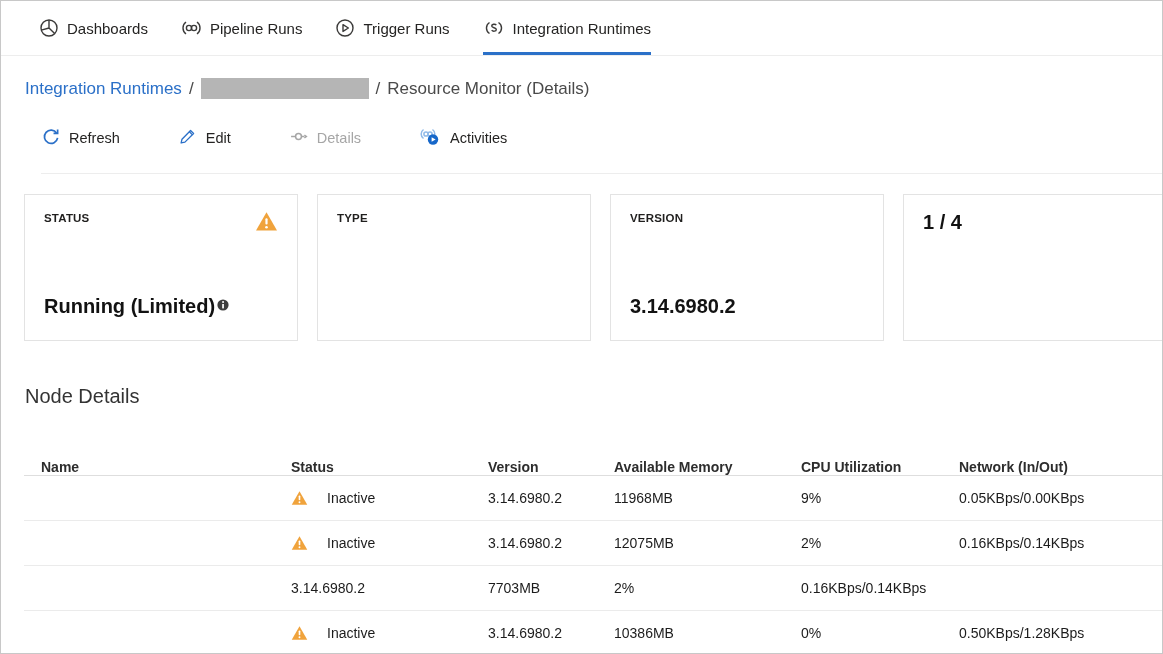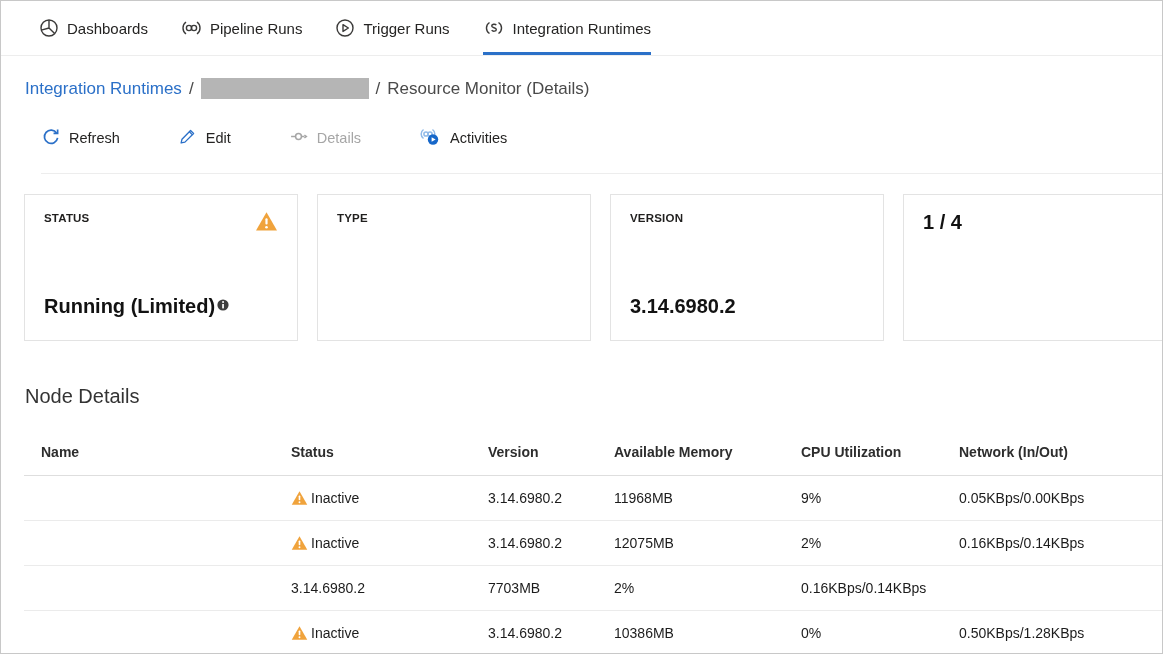--- a/index.html
+++ b/index.html
@@ -38,25 +38,25 @@
   .card-value { font-size:20px; font-weight:700; color:#121212; display:flex; align-items:flex-start; }
   .info-badge { margin-left:2px; margin-top:-2px; }
   
   .section-title { margin:44px 0 0 24px; font-size:20px; color:#333; }
   .ntable { margin-left:23px; margin-top:0; }
   .trow, .thead {
     display:grid;
     grid-template-columns:250px 197px 126px 187px 158px 1fr;
     padding-left:17px; align-items:center;
   }
-  .thead { height:68px; align-items:end; padding-bottom:15px;
+  .thead { height:68px; align-items:end; 
            border-bottom:1px solid #dedede; font-size:14px; font-weight:700; color:#2d2d2d; }
   .trow { height:45px; border-bottom:1px solid #ebebeb; font-size:14px; color:#1c1c1c; }
   .name-redact { width:130px; height:23px; margin-left:-13px; background:#b9b9b9; }
-  .status-cell { display:flex; align-items:center; gap:3px; }
+  .status-cell { display:flex; align-items:center; gap:19px; }
   .icon-warn, .icon-ok { display:flex; }
 </style>
 </head>
 <body>
 
 <div class="tabbar">
   <div class="tab">
     <span>
       <svg width="20" height="20" viewBox="0 0 20 20" fill="none" stroke="#3b3a39" stroke-width="1.4">
         <circle cx="10" cy="10" r="8"></circle>

